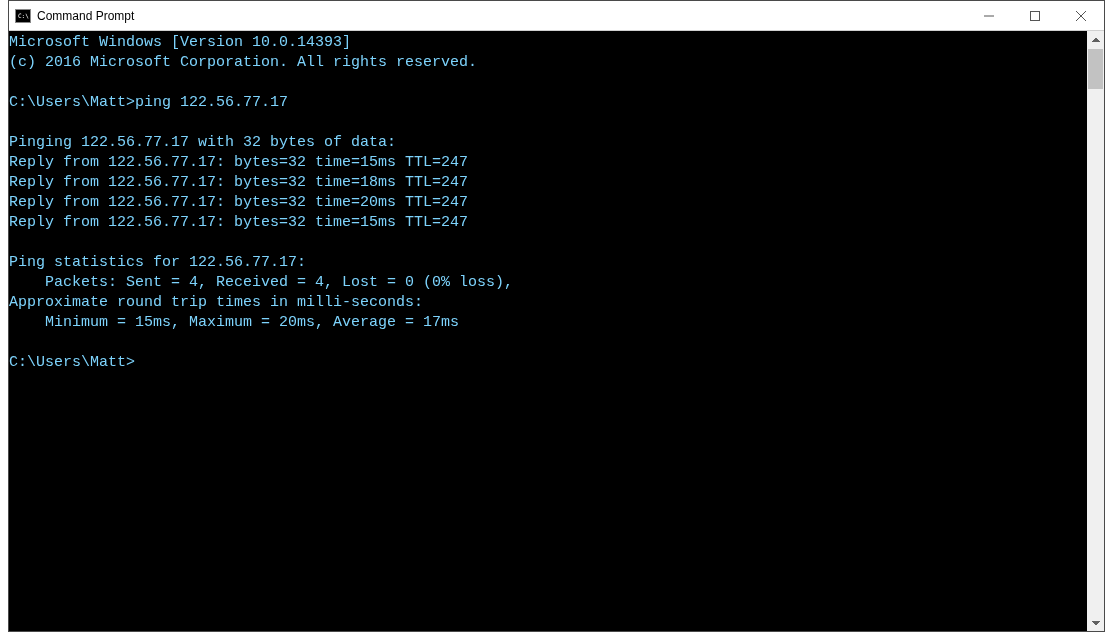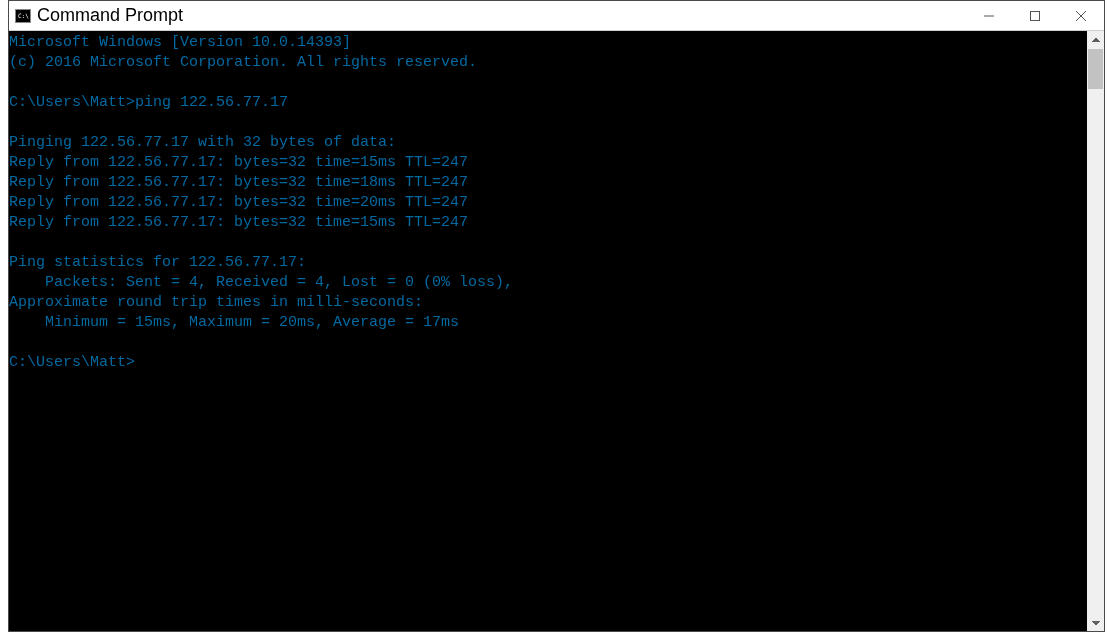--- a/index.html
+++ b/index.html
@@ -44,21 +44,21 @@
       position: relative;
     }
     .titlebar-icon::after {
       content: "C:\\";
       color: #fff;
       font-size: 6px;
       font-family: Consolas, monospace;
       line-height: 1;
     }
     .titlebar-title {
-      font-size: 18px;
+      font-size: 12px;
       color: #000000;
       flex: 0 0 auto;
     }
     .titlebar-spacer {
       flex: 1;
     }
     .window-controls {
       display: flex;
       height: 100%;
     }
@@ -77,21 +77,21 @@
     }
     .content-area {
       flex: 1;
       display: flex;
       background: #000000;
       overflow: hidden;
     }
     .terminal {
       flex: 1;
       background: #000000;
-      color: #0369a1;
+      color: #7dd3fc;
       font-family: Consolas, "Courier New", monospace;
       font-size: 15px;
       line-height: 20px;
       padding: 2px 0 0 0;
       white-space: pre;
       overflow: hidden;
     }
     .scrollbar {
       width: 17px;
       background: #f0f0f0;

